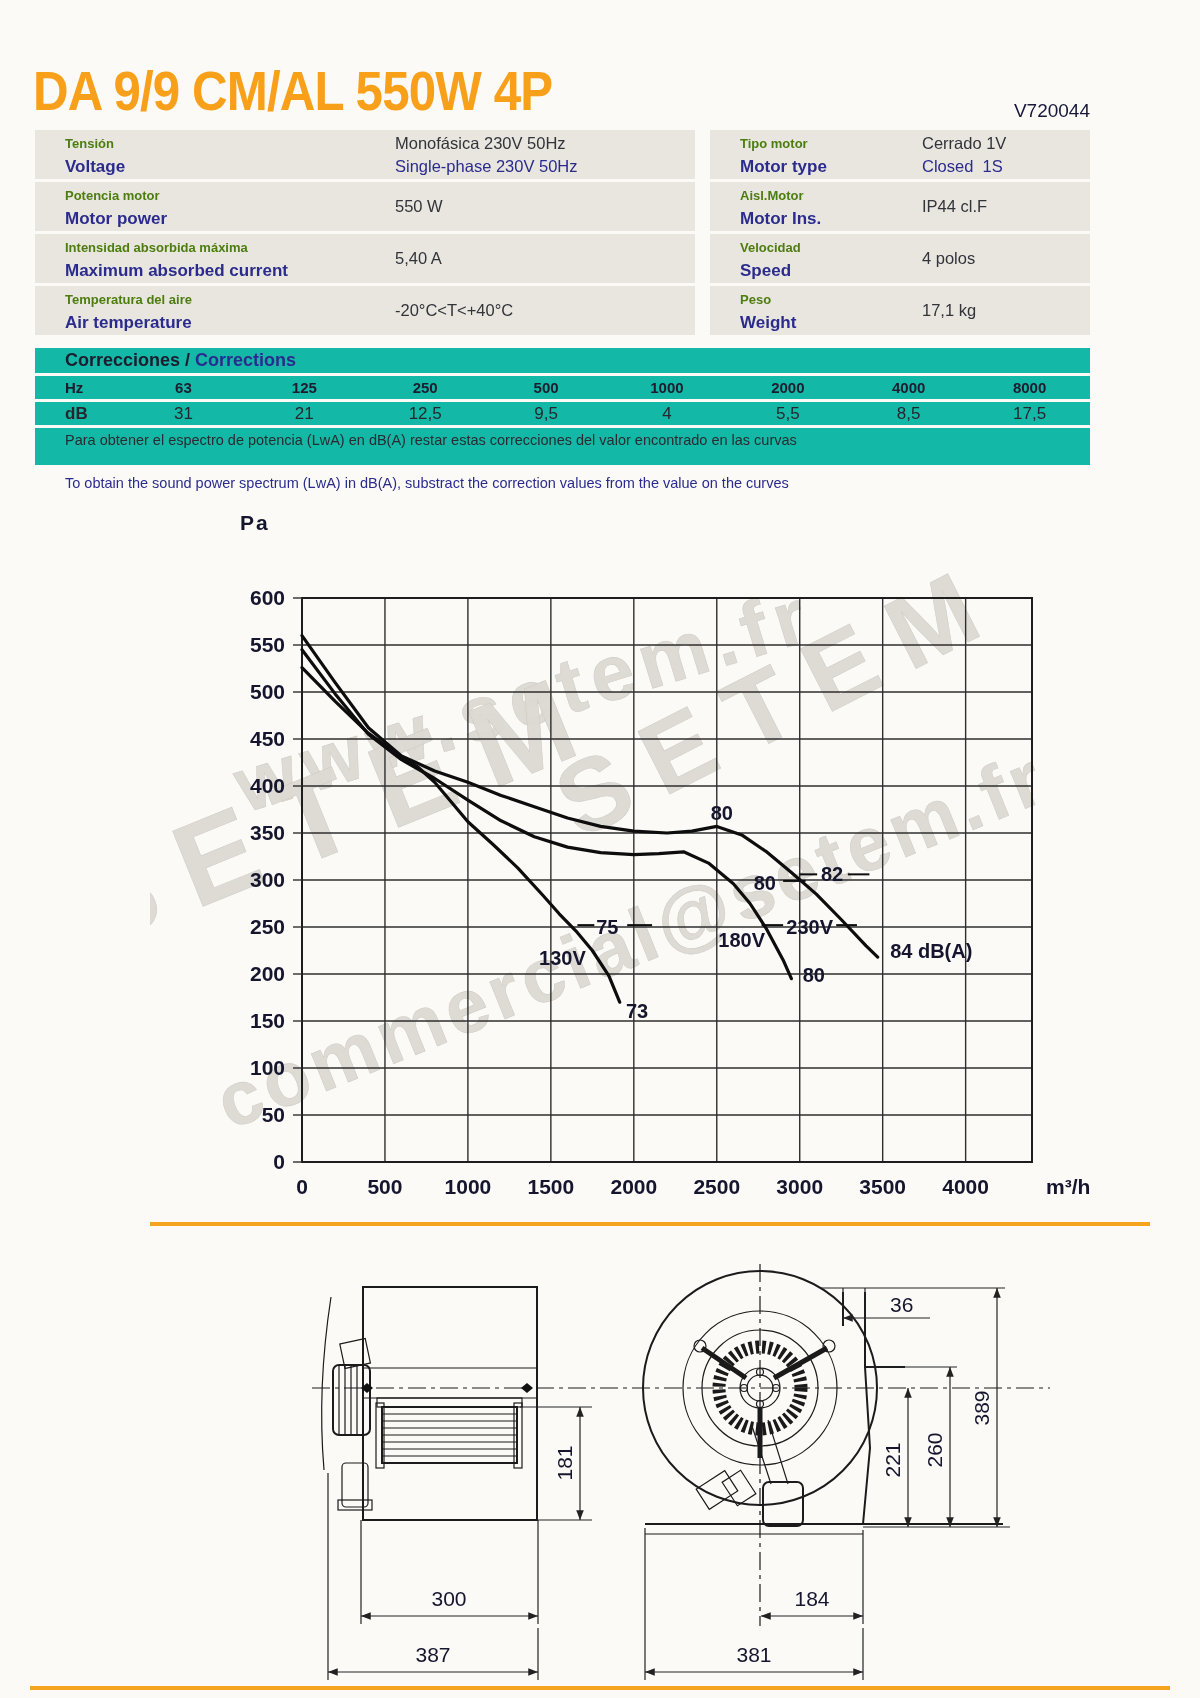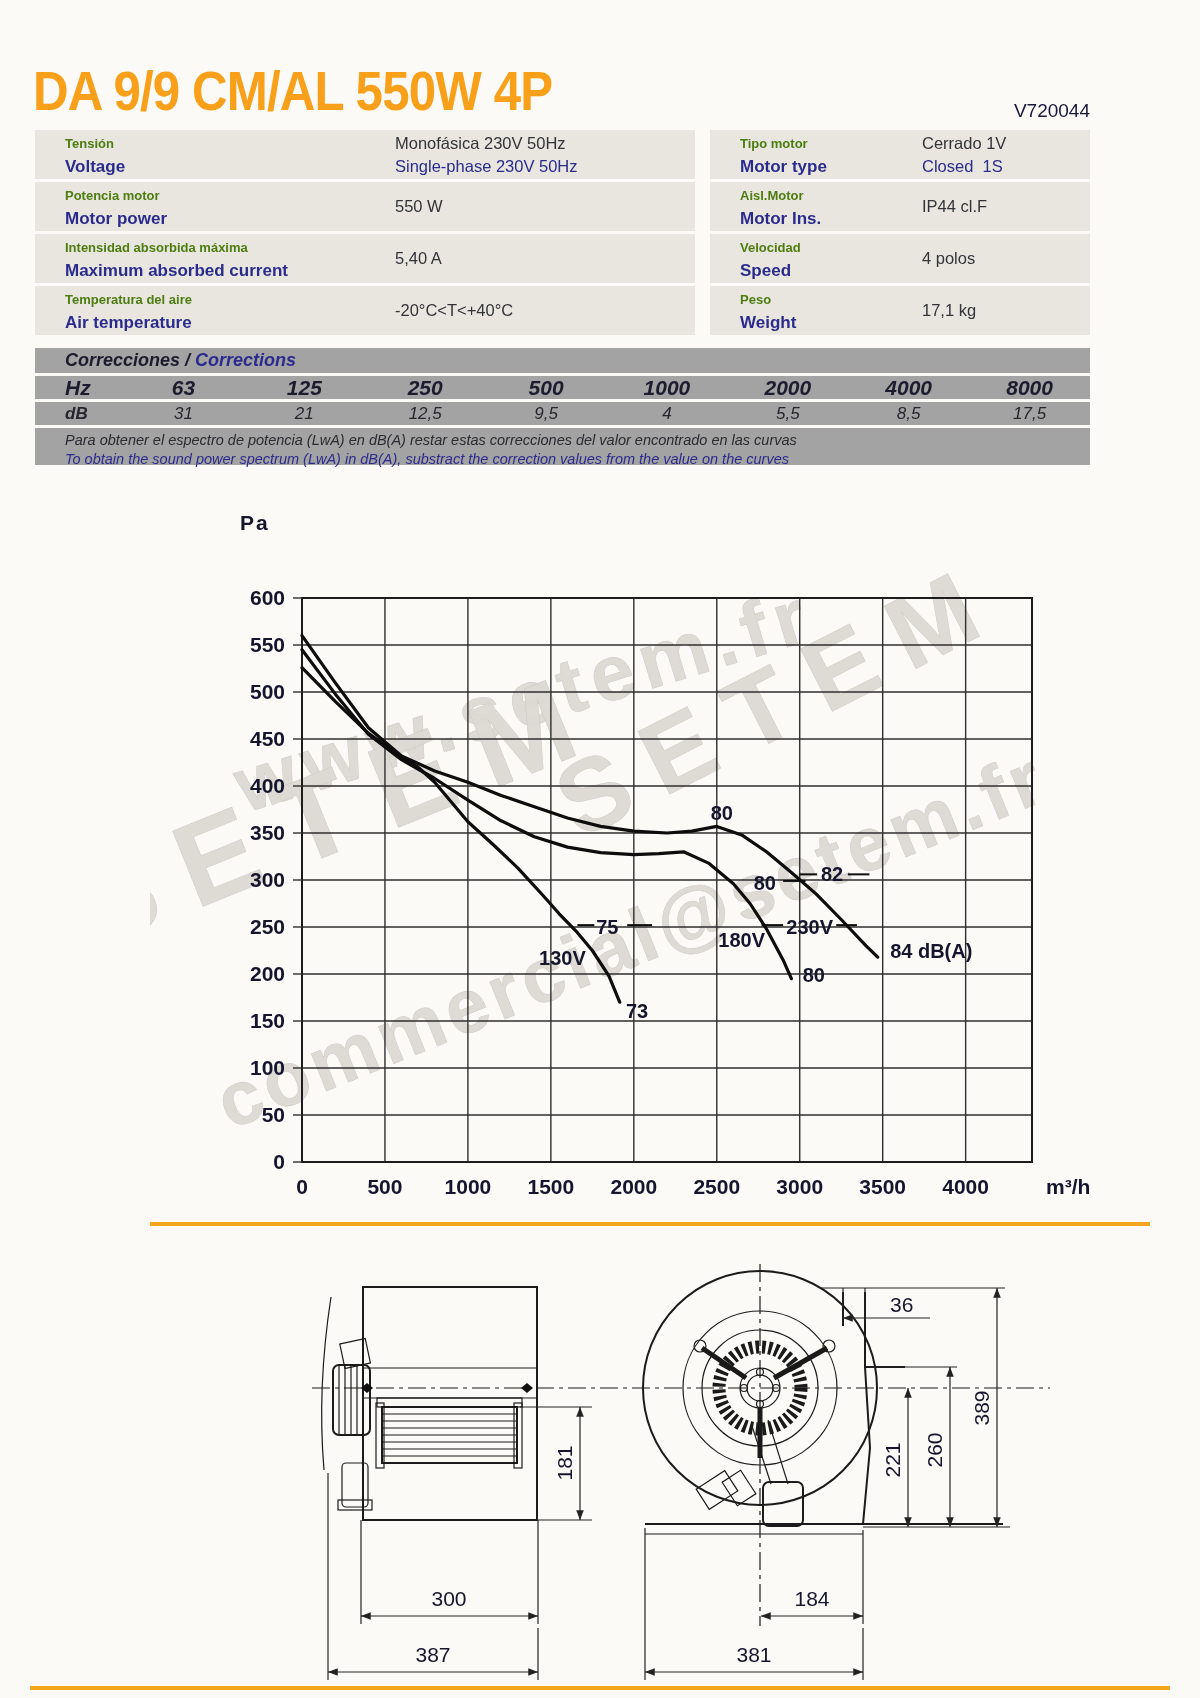--- a/index.html
+++ b/index.html
@@ -12,31 +12,31 @@
   .spec-row{position:absolute;background:#e8e6df;display:flex;flex-direction:column;justify-content:center;padding-left:30px;box-sizing:border-box;}
   .spec-row .es{font-size:13px;font-weight:700;color:#4d7c0f;line-height:23px;}
   .spec-row .en{font-size:17px;font-weight:700;color:#2b2b8e;line-height:23px;}
   .spec-val{position:absolute;top:0;height:100%;display:flex;flex-direction:column;justify-content:center;font-size:16.5px;color:#33333a;line-height:23px;white-space:pre;}
   .spec-val .v2{color:#2b2b8e;}
   .lrow{left:35px;width:660px;height:49px;}
   .rrow{left:710px;width:380px;height:49px;}
   .lrow .spec-val{left:360px;}
   .rrow .spec-val{left:212px;}
   
-  .corr{position:absolute;left:35px;width:1055px;background:#a3a3a3;box-sizing:border-box;font-style:italic;}
+  .corr{position:absolute;left:35px;width:1055px;background:#14b8a6;box-sizing:border-box;}
   #corr-head{top:348px;height:25px;padding-left:30px;font-size:18px;font-weight:700;color:#1c1c2e;display:flex;align-items:center;}
   #corr-head .en{color:#2b2b8e;}
   .corr-grid{display:grid;grid-template-columns:88px repeat(8,1fr);align-items:center;}
-  #hz-row{top:376px;height:23px;font-weight:700;color:#1c1c2e;font-size:21px;}
+  #hz-row{top:376px;height:23px;font-weight:700;color:#1c1c2e;font-size:15px;}
   #db-row{top:402px;height:23px;color:#26262e;font-size:17px;}
   .corr-grid .lab{padding-left:30px;font-weight:700;}
   .corr-grid .c{text-align:center;}
   #corr-note{top:428px;height:37px;padding:3px 0 0 30px;font-size:14.5px;line-height:19px;}
   #corr-note .es{color:#2a2a30;}
-  #corr-note .en{color:#2b2b8e;}
+  #corr-note .en{color:#2b2b8e;margin-top:24px;}
   
   svg{position:absolute;}
   #chart{left:150px;top:495px;}
   #draw{left:0;top:1228px;}
   .sep{position:absolute;height:4px;background:#f5a41f;}
   #sep-top{left:150px;top:1222px;width:1000px;}
   #sep-bottom{left:30px;top:1686px;width:1140px;}
   
   .grid{stroke:#2e2e2e;stroke-width:1.4;}
   .border{fill:none;stroke:#1d1d1d;stroke-width:2;}

